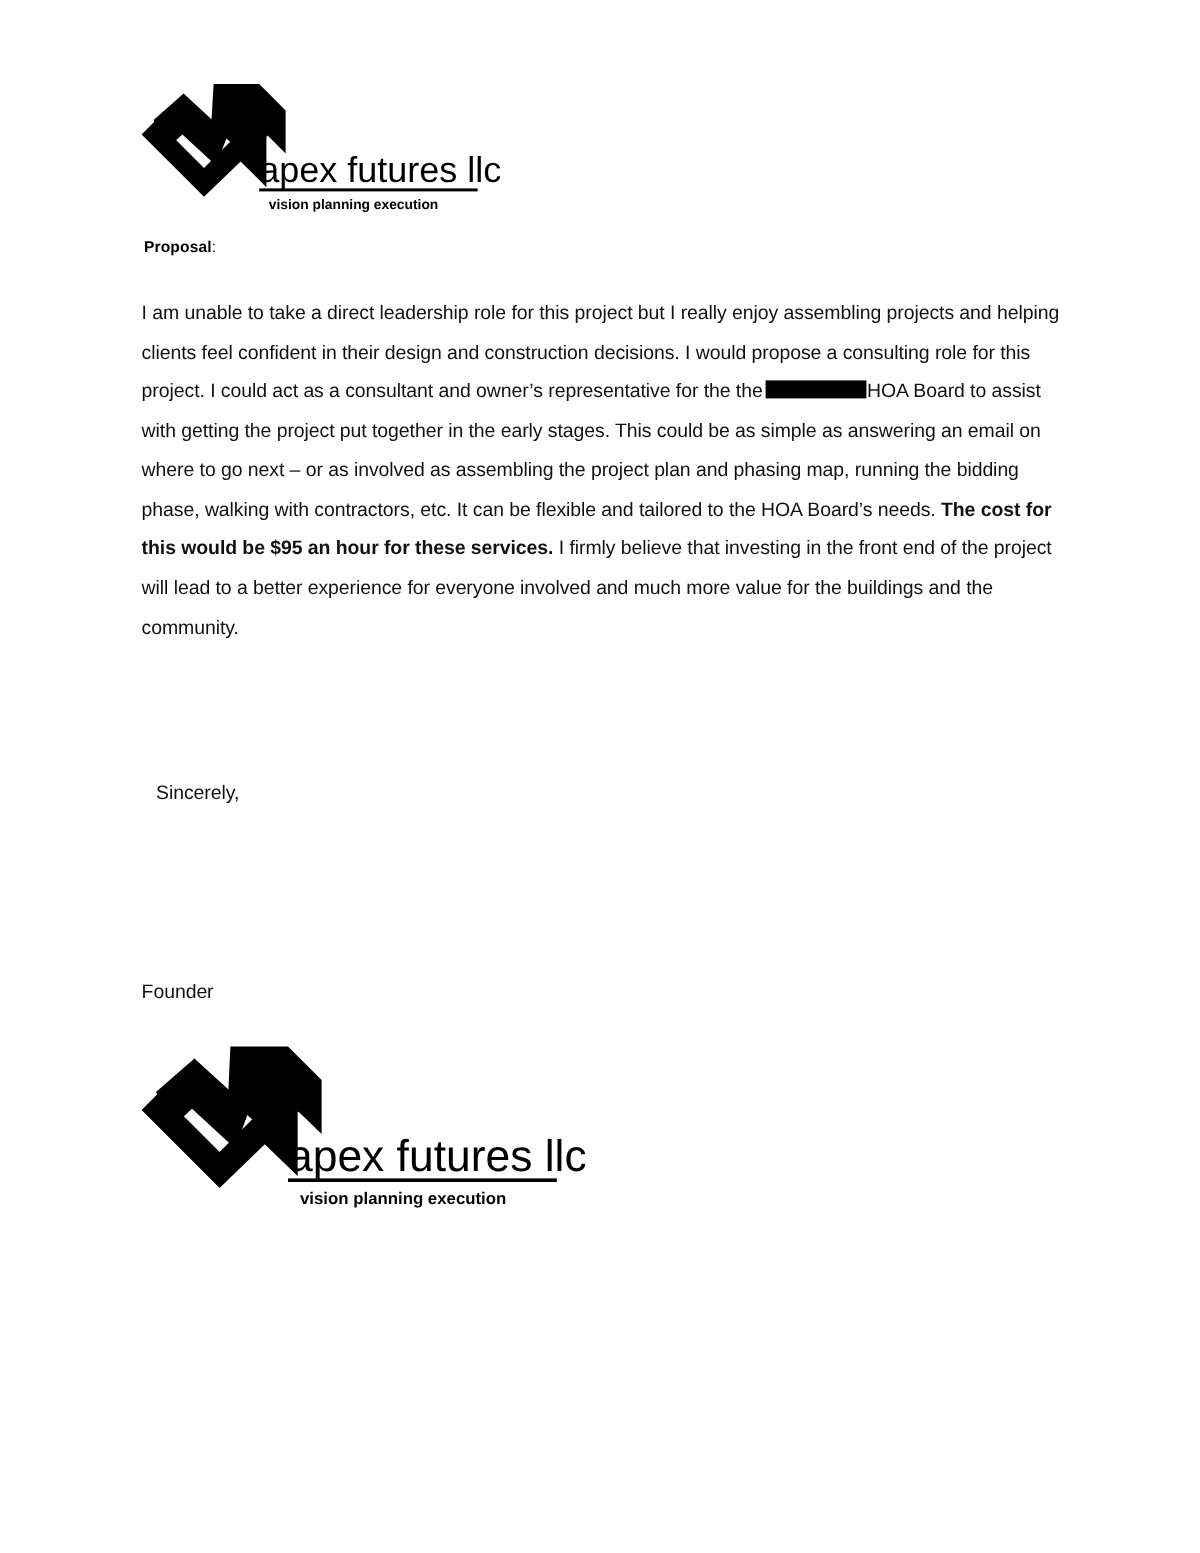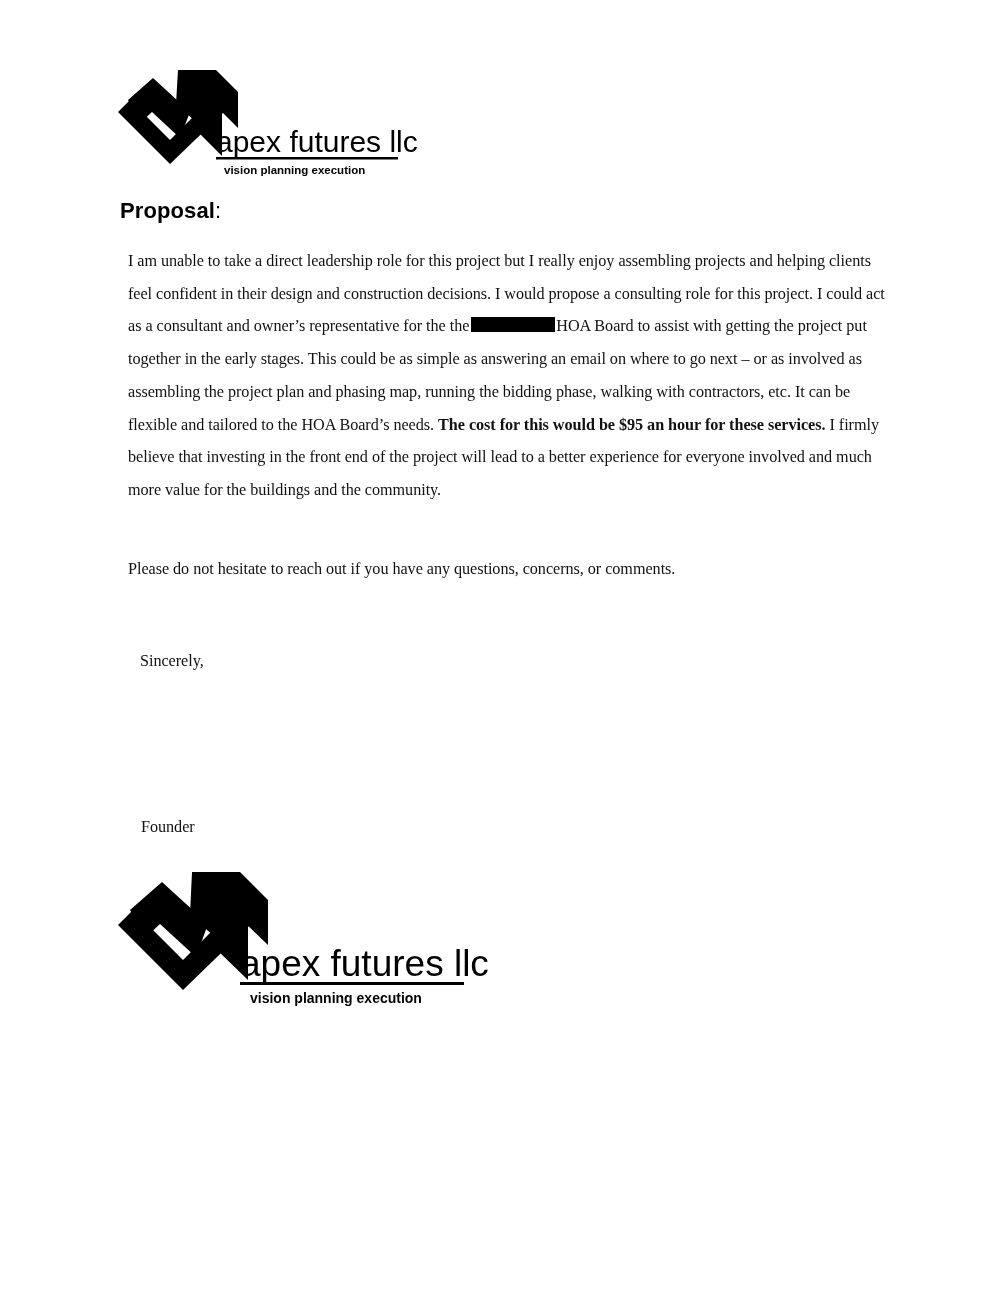--- a/index.html
+++ b/index.html
@@ -44,43 +44,42 @@
     display: block;
     width: 100%;
     height: 100%;
   }
 
   
   .heading {
     position: absolute;
     left: 120px;
     top: 198px;
-    font-size: 22px;
+    font-size: 13px;
     letter-spacing: 0.1px;
   }
   .heading b {
     font-weight: bold;
   }
 
   .para {
     position: absolute;
-    left: 128px;
+    left: 118px;
     width: 766px;
     font-size: 16.2px;
     line-height: 32.7px;
     text-align: left;
     letter-spacing: -0.05px;
     color: #111111;
-    font-family: Liberation Serif, serif;
   }
   .para-main { top: 245px; }
   .para-closing { top: 553px; }
   .sincerely { top: 645px; margin-left: 12px; }
   .signer-name { top: 765px; }
-  .signer-title { top: 811px; margin-left: 13px; }
+  .signer-title { top: 811px; }
 
   .para b { font-weight: bold; }
 
   .redaction {
     display: inline-block;
     background: #000000;
     width: 84px;
     height: 15px;
     vertical-align: -1px;
     margin: 0 1px 0 2px;
@@ -108,21 +107,20 @@
   </div>
 
   <div class="heading">
     <b>Proposal</b><span>:</span>
   </div>
 
   <div class="para para-main">
     <span>I am unable to take a direct leadership role for this project but I really enjoy assembling projects and helping clients feel confident in their design and construction decisions. I would propose a consulting role for this project. I could act as a consultant and owner’s representative for the the</span><span class="redaction"></span><span>HOA Board to assist with getting the project put together in the early stages. This could be as simple as answering an email on where to go next – or as involved as assembling the project plan and phasing map, running the bidding phase, walking with contractors, etc. It can be flexible and tailored to the HOA Board’s needs.</span> <b>The cost for this would be $95 an hour for these services.</b> <span>I firmly believe that investing in the front end of the project will lead to a better experience for everyone involved and much more value for the buildings and the community.</span>
   </div>
 
-  <div class="para para-closing">Please do not hesitate to reach out if you have any questions, concerns, or comments.</div>
 
   <div class="para sincerely">Sincerely,</div>
   <div class="para signer-title">Founder</div>
 
   <div class="logo logo-bottom">
     <svg viewBox="0 0 370 150" xmlns="http://www.w3.org/2000/svg" aria-hidden="true">
       <g fill="#000000">
         <polygon points="12,50 44,22 90,64 78,97 42,64 27,78"></polygon>
         <polygon points="74,12 122,12 150,40 150,85 119,55 97,77 72,55"></polygon>
         <polygon points="0,65 15,50 65,100 115,50 132,65 65,130"></polygon>

